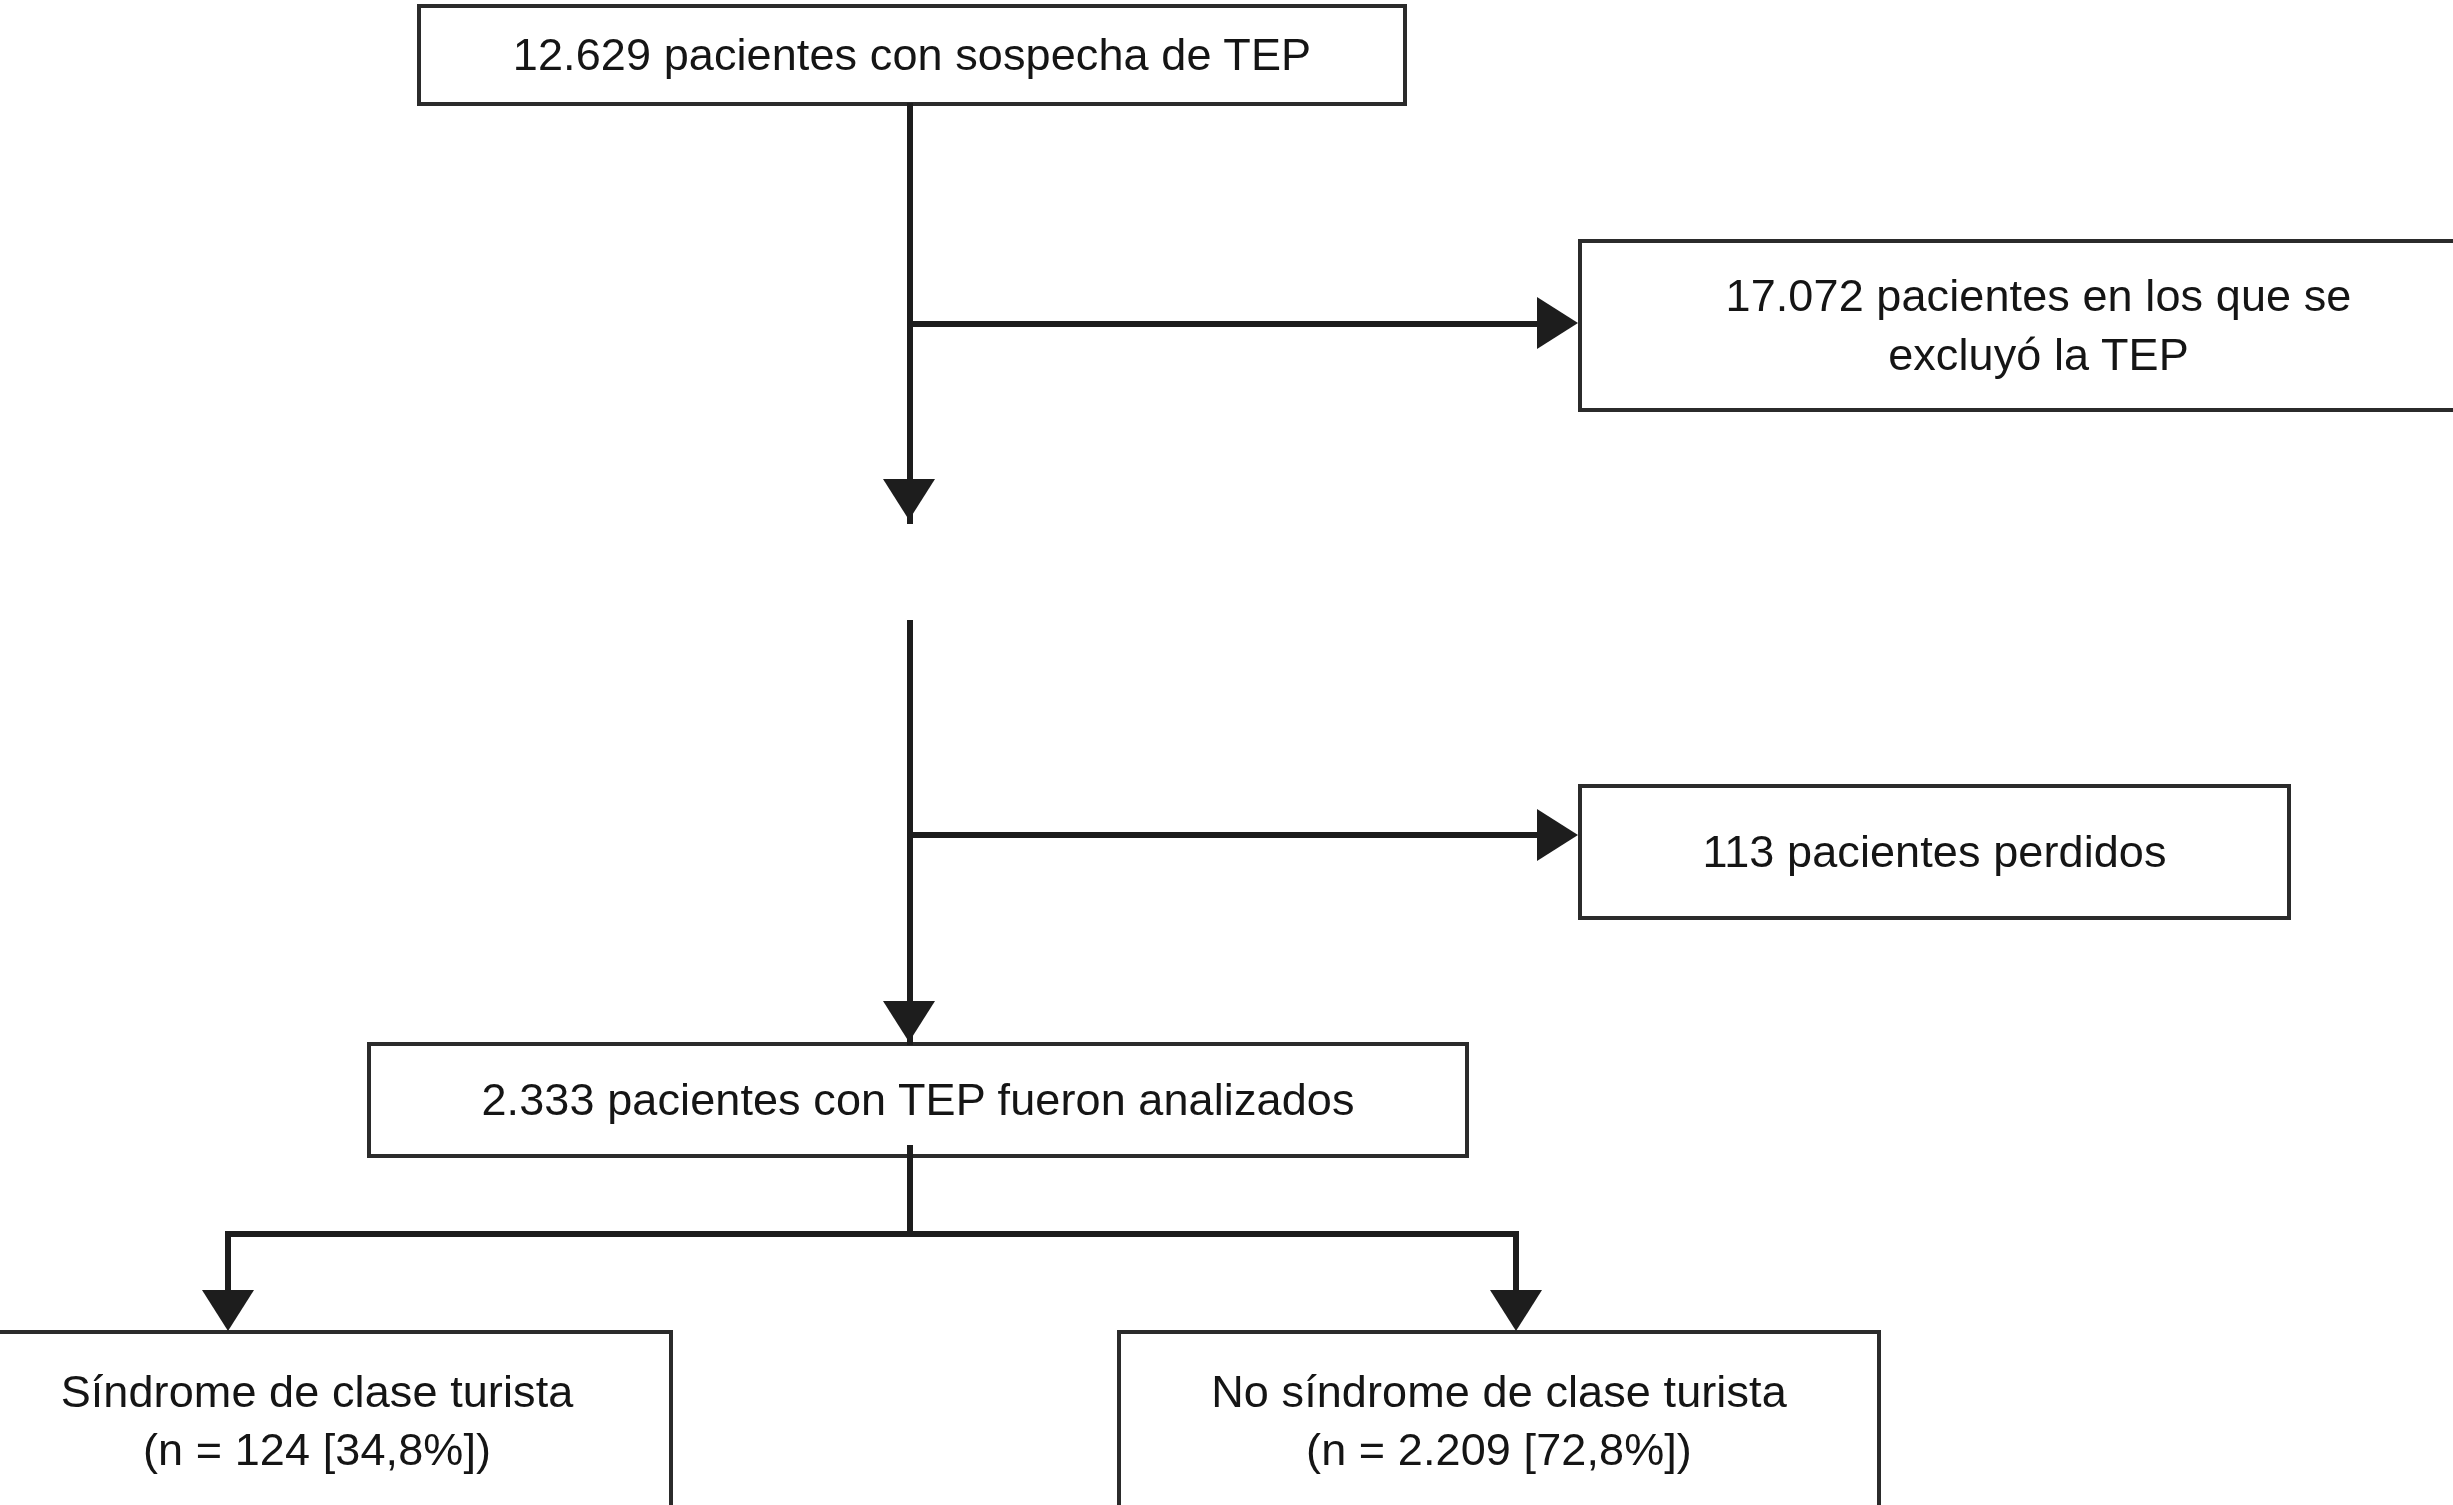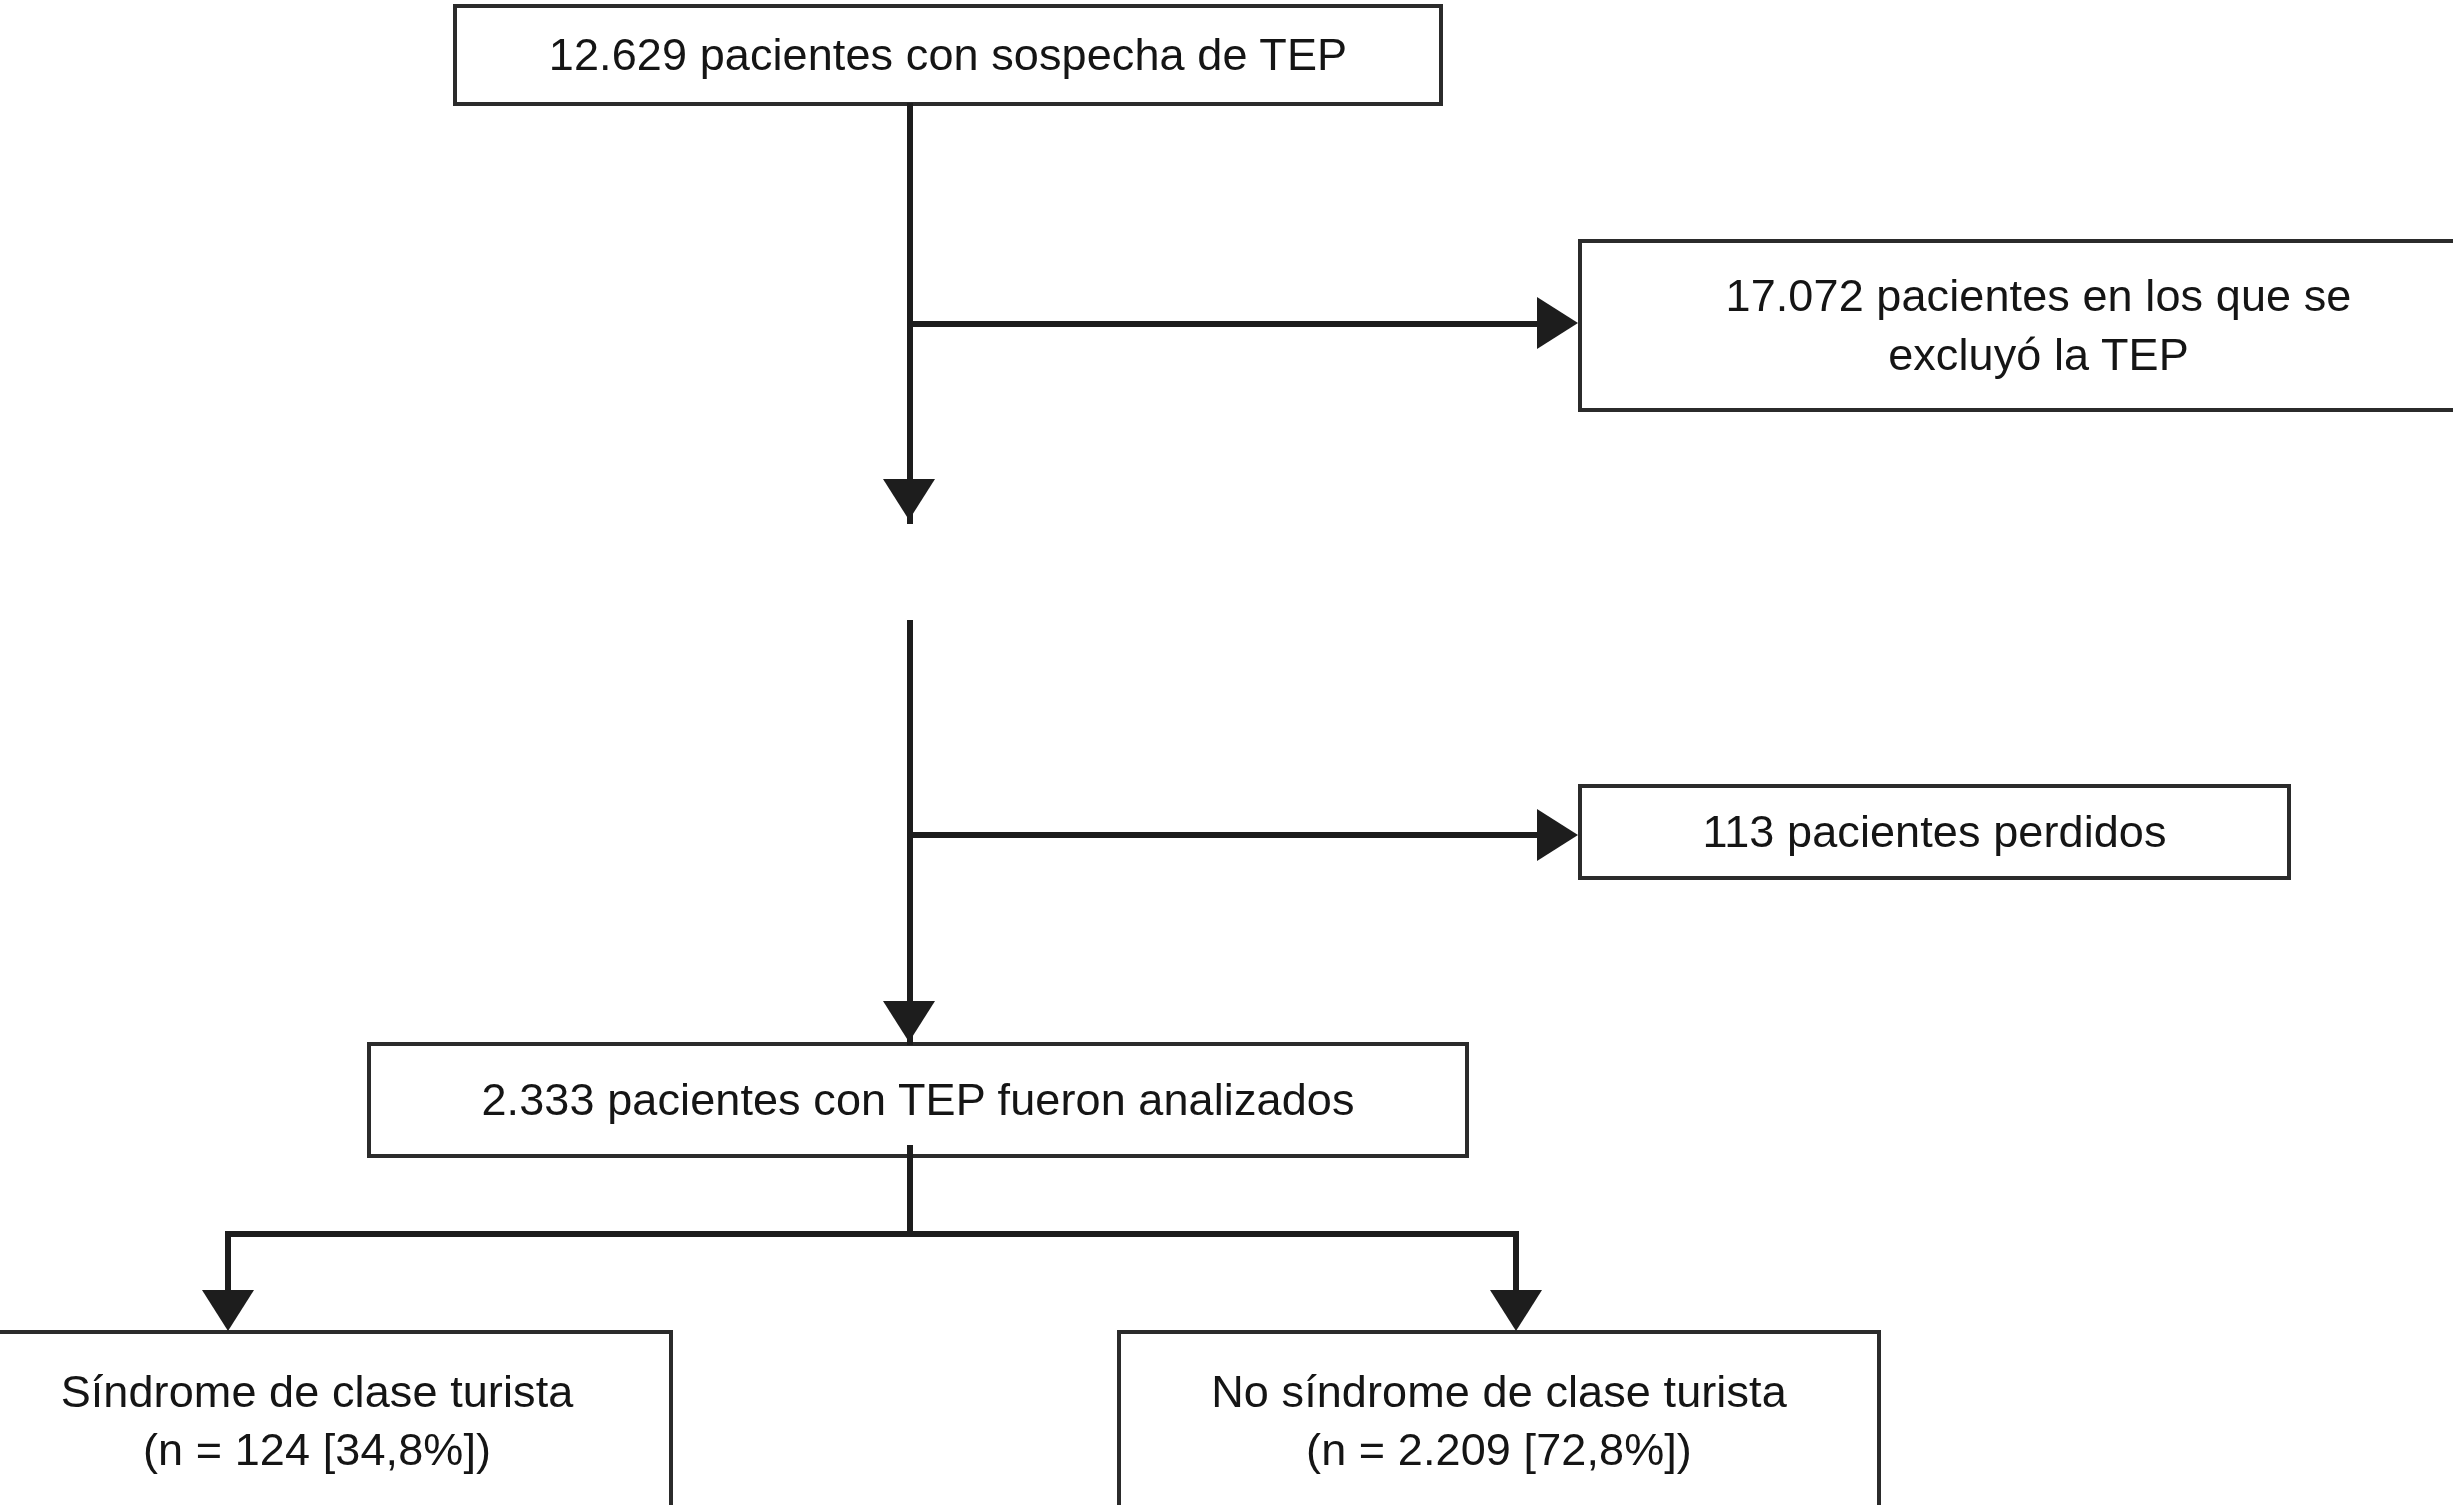--- a/index.html
+++ b/index.html
@@ -30,24 +30,24 @@
     font-family: "Liberation Sans", sans-serif;
     letter-spacing: 0.1px;
   }
   .node .txt {
     display: block;
     padding: 0 17.6px;
     white-space: pre-line;
   }
 
   
-  #box-suspected      { left: 417px;  top: 3.9px;    width: 990px; height: 102px; margin-left: 36px; }
+  #box-suspected      { left: 417px;  top: 3.9px;    width: 990px; height: 102px; }
   #box-excluded       { left: 1578px; top: 239px;  width: 921px;  height: 173px; }
   #box-diagnosed      { left: 299px;  top: 520px;  width: 1226px; height: 102px; }
-  #box-lost           { left: 1578px; top: 784px;  width: 713px;  height: 96px; }
+  #box-lost           { left: 1578px; top: 784px;  width: 713px;  height: 136px; }
   #box-analyzed       { left: 367px;  top: 1042px; width: 1102px; height: 116px; }
   #box-syndrome       { left: -39px;  top: 1330px; width: 712px;  height: 182px; }
   #box-no-syndrome    { left: 1117px; top: 1330px; width: 764px;  height: 182px; }
 
   
   .vline {
     position: absolute;
     width: 5.9px;
     background: #1d1d1d;
   }

